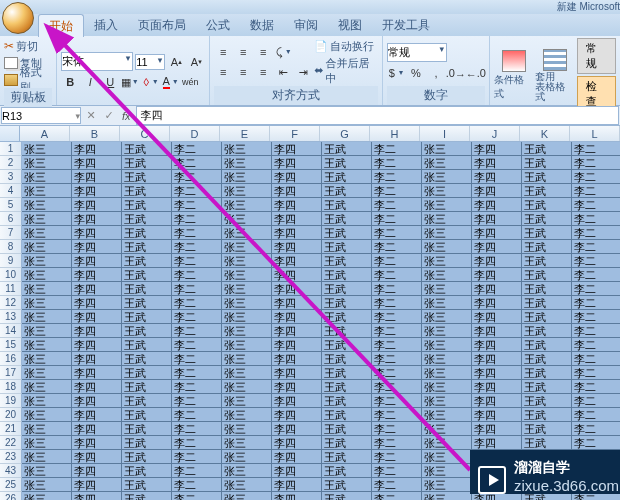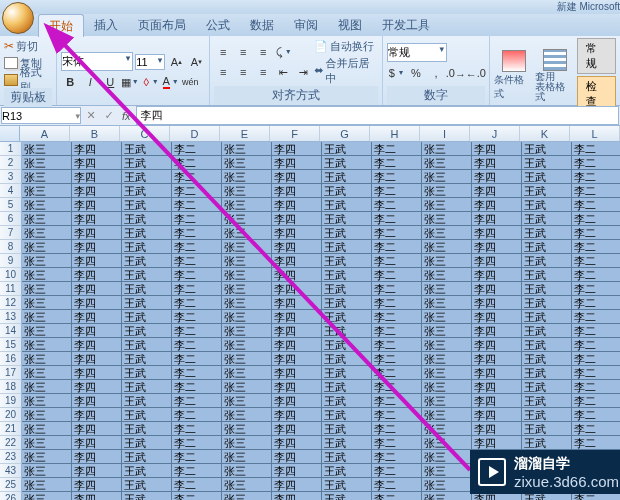--- a/index.html
+++ b/index.html
@@ -56,21 +56,21 @@
 .ch { flex: 0 0 50px; text-align: center; font-size: 11px; color: #3b5a80; border-right: 1px solid #c0d0e0; line-height: 16px; }
 .rows { }
 .r { display: flex; height: 14px; }
 .rh { flex: 0 0 22px; background: linear-gradient(90deg,#f4f8fc,#dbe7f3); border-right: 1px solid #9ab6d6; border-bottom: 1px solid #c0d0e0; font-size: 10px; color: #3b5a80; text-align: center; line-height: 14px; }
 .c { flex: 0 0 50px; border-right: 1px solid #5a7a9c; border-bottom: 1px solid #5a7a9c; font-size: 11px; padding-left: 2px; color: #000; background: #9fbde0; line-height: 14px; overflow: hidden; white-space: nowrap; }
 
 
 .arrow-svg { position: absolute; left: 0; top: 0; pointer-events: none; }
 
 
-.wm { position: absolute; right: 0; bottom: 6px; width: 150px; height: 44px; background: #0a2a4a; display: flex; align-items: center; gap: 8px; padding-left: 8px; }
+.wm { position: absolute; right: 0; bottom: 6px; width: 150px; height: 44px; background: #0a2a4a; display: flex; align-items: flex-end; gap: 8px; padding-left: 8px; }
 .wm .play { width: 28px; height: 28px; border: 2px solid #fff; border-radius: 3px; display: flex; align-items: center; justify-content: center; }
 .wm .play::after { content: ""; border-left: 10px solid #fff; border-top: 6px solid transparent; border-bottom: 6px solid transparent; margin-left: 3px; }
 .wm-txt1 { color: #fff; font-size: 14px; font-weight: bold; }
 .wm-txt2 { color: #cde; font-size: 15px; }
 </style>
 </head>
 <body>
 
 <div class="titlebar"><span>新建 Microsoft</span></div>
 

